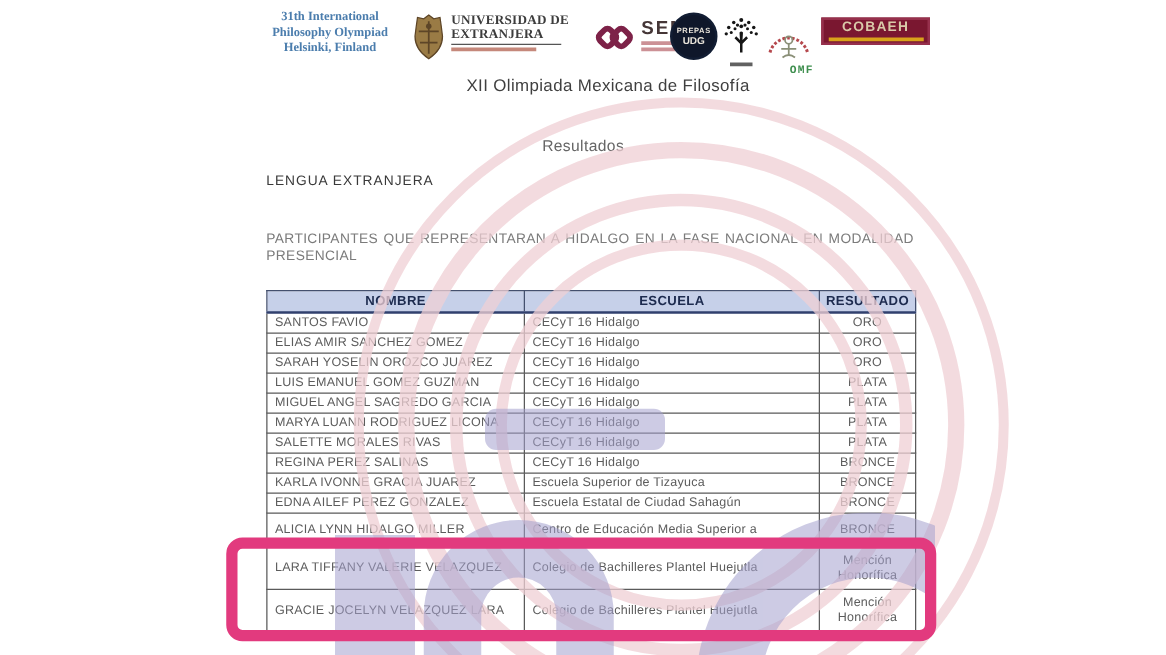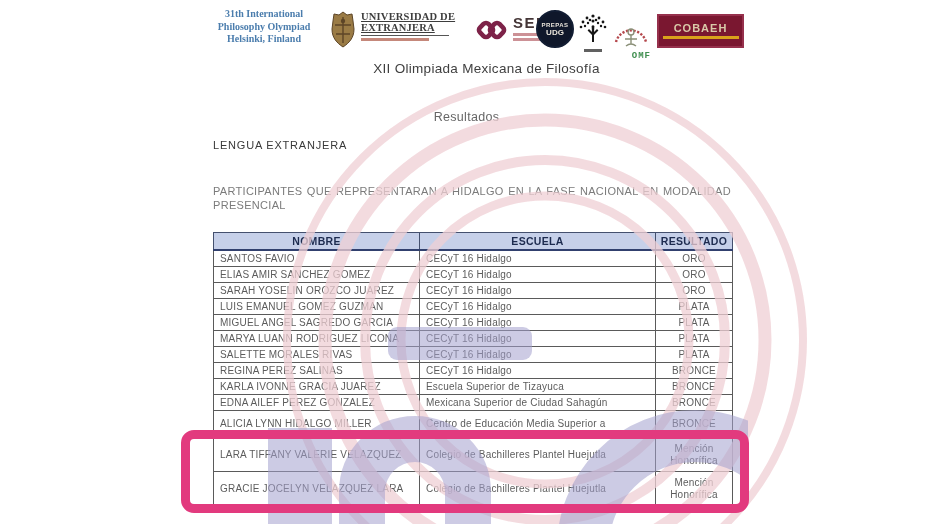--- a/index.html
+++ b/index.html
@@ -8,39 +8,39 @@
     overflow:hidden; font-family:"Liberation Sans", sans-serif;
   }
 
   
   .ipo-text {
     position:absolute; left:198px; top:8px; width:132px; text-align:center;
     font-family:"Liberation Serif", serif; font-weight:bold;
     font-size:10px; line-height:12.5px; color:#4b7dad;
   }
   .udg-logo { position:absolute; left:330px; top:11px; display:flex; align-items:flex-start; gap:5px; }
-  .udg-text { font-family:"Liberation Serif", serif; font-weight:bold; font-size:10.5px; line-height:11px; color:#3d3d3d; letter-spacing:0.2px;text-decoration:underline; }
+  .udg-text { font-family:"Liberation Serif", serif; font-weight:bold; font-size:10.5px; line-height:11px; color:#3d3d3d; letter-spacing:0.2px; }
   .udg-rule { height:1px; background:#555; margin-top:2px; }
   .udg-sub  { height:3px; background:#b2604f; opacity:.75; width:72%; margin-top:2px; }
   .sems-logo { position:absolute; left:476px; top:15px; display:flex; gap:6px; align-items:flex-start; }
   .sems-label { font-weight:bold; font-size:15px; letter-spacing:1.5px; color:#453637; line-height:16px; }
   .sems-sub { height:3px; background:#b0565e; opacity:.65; margin-top:2px; }
   .prepas-logo {
     position:absolute; left:536px; top:10px; width:38px; height:38px; border-radius:50%;
     background:#0f172a; border:2px solid #121d33; box-sizing:border-box;
     display:flex; flex-direction:column; align-items:center; justify-content:center; color:#e9e4da;
   }
   .prepas-logo .l1 { font-size:6px; font-weight:bold; letter-spacing:0.5px; }
   .prepas-logo .l2 { font-size:8px; font-weight:bold; }
   .tree-logo { position:absolute; left:578px; top:12px; width:30px; text-align:center; }
   .tree-caption { height:3px; width:18px; margin:1px auto 0; background:#3a3a3a; opacity:.8; }
   .omf-logo { position:absolute; left:611px; top:18px; width:40px; text-align:right;font-family:Liberation Mono, monospace; }
   .omf-label { font-size:9px; font-weight:bold; color:#3f8f4f; letter-spacing:1px; margin-top:-2px; }
   .cobaeh-logo {
-    position:absolute; left:657px; top:14px; width:87px; height:34px; box-sizing:border-box;
+    position:absolute; left:657px; top:14px; width:87px; height:22px; box-sizing:border-box;
     background:#7a1730; border:2px solid #96304c; display:flex; flex-direction:column;
     align-items:center; justify-content:center; gap:2px;
   }
   .cobaeh-label { color:#d9c9a8; font-weight:bold; font-size:11px; letter-spacing:1px; line-height:11px; }
   .cobaeh-strip { width:76px; height:3px; background:#d9a21b; }
 
   
   .title-main  { position:absolute; left:0; right:0; top:61px;  text-align:center; font-size:13.5px; color:#3f3f3f; letter-spacing:0.3px;margin-left:40px; }
   .title-sub   { position:absolute; left:0; right:0; top:81px;  text-align:center; font-size:13px;   color:#6d8fac; letter-spacing:0.3px; }
   .title-res   { position:absolute; left:0; right:0; top:110px; text-align:center; font-size:12.5px; color:#666666; letter-spacing:0.3px; }
@@ -224,21 +224,21 @@
           <td class="col-school">CECyT 16 Hidalgo</td>
           <td class="col-result">BRONCE</td>
         </tr>
         <tr>
           <td class="col-name">KARLA IVONNE GRACIA JUAREZ</td>
           <td class="col-school">Escuela Superior de Tizayuca</td>
           <td class="col-result">BRONCE</td>
         </tr>
         <tr>
           <td class="col-name">EDNA AILEF PEREZ GONZALEZ</td>
-          <td class="col-school">Mexicana Superior de Ciudad Sahagún</td>
+          <td class="col-school">Escuela Estatal de Ciudad Sahagún</td>
           <td class="col-result">BRONCE</td>
         </tr>
         <tr class="tall">
           <td class="col-name">ALICIA LYNN HIDALGO MILLER</td>
           <td class="col-school">Centro de Educación Media Superior a</td>
           <td class="col-result">BRONCE</td>
         </tr>
         <tr class="xtall">
           <td class="col-name">LARA TIFFANY VALERIE VELAZQUEZ</td>
           <td class="col-school">Colegio de Bachilleres Plantel Huejutla</td>

